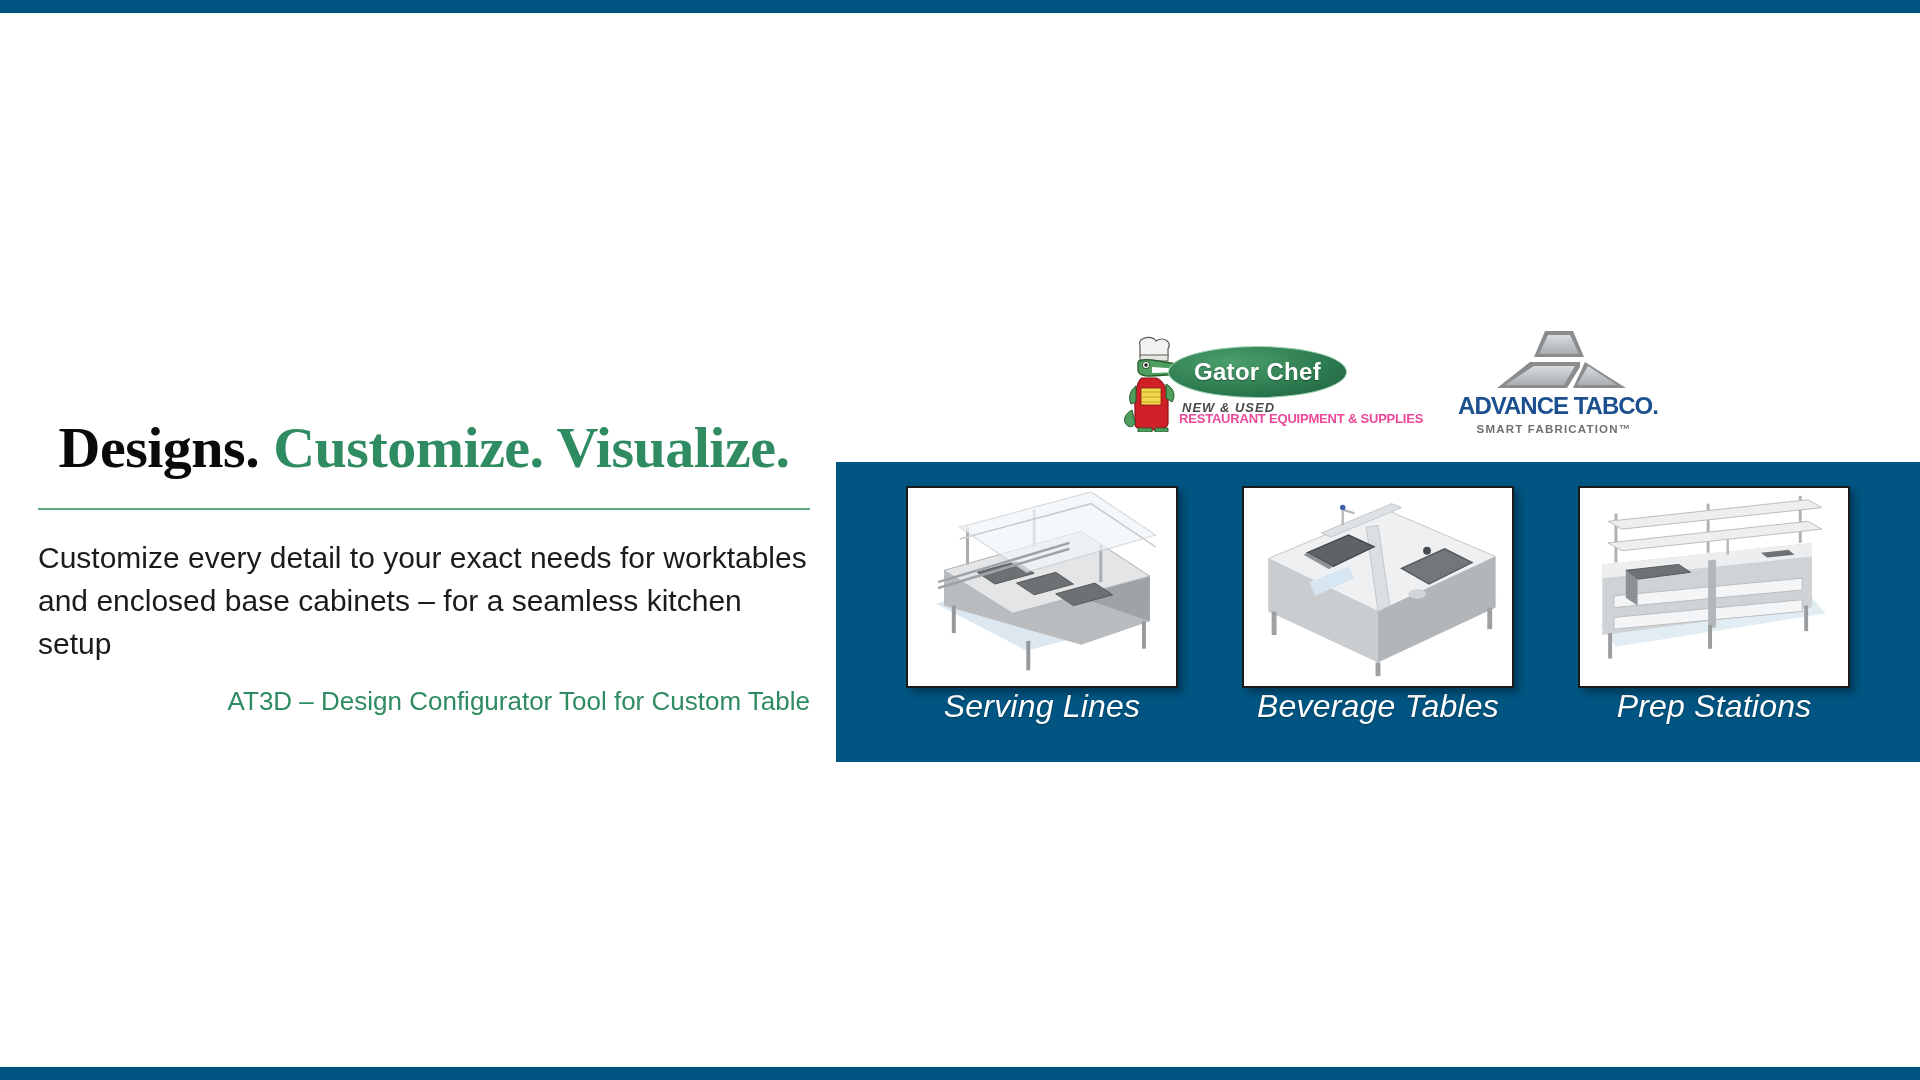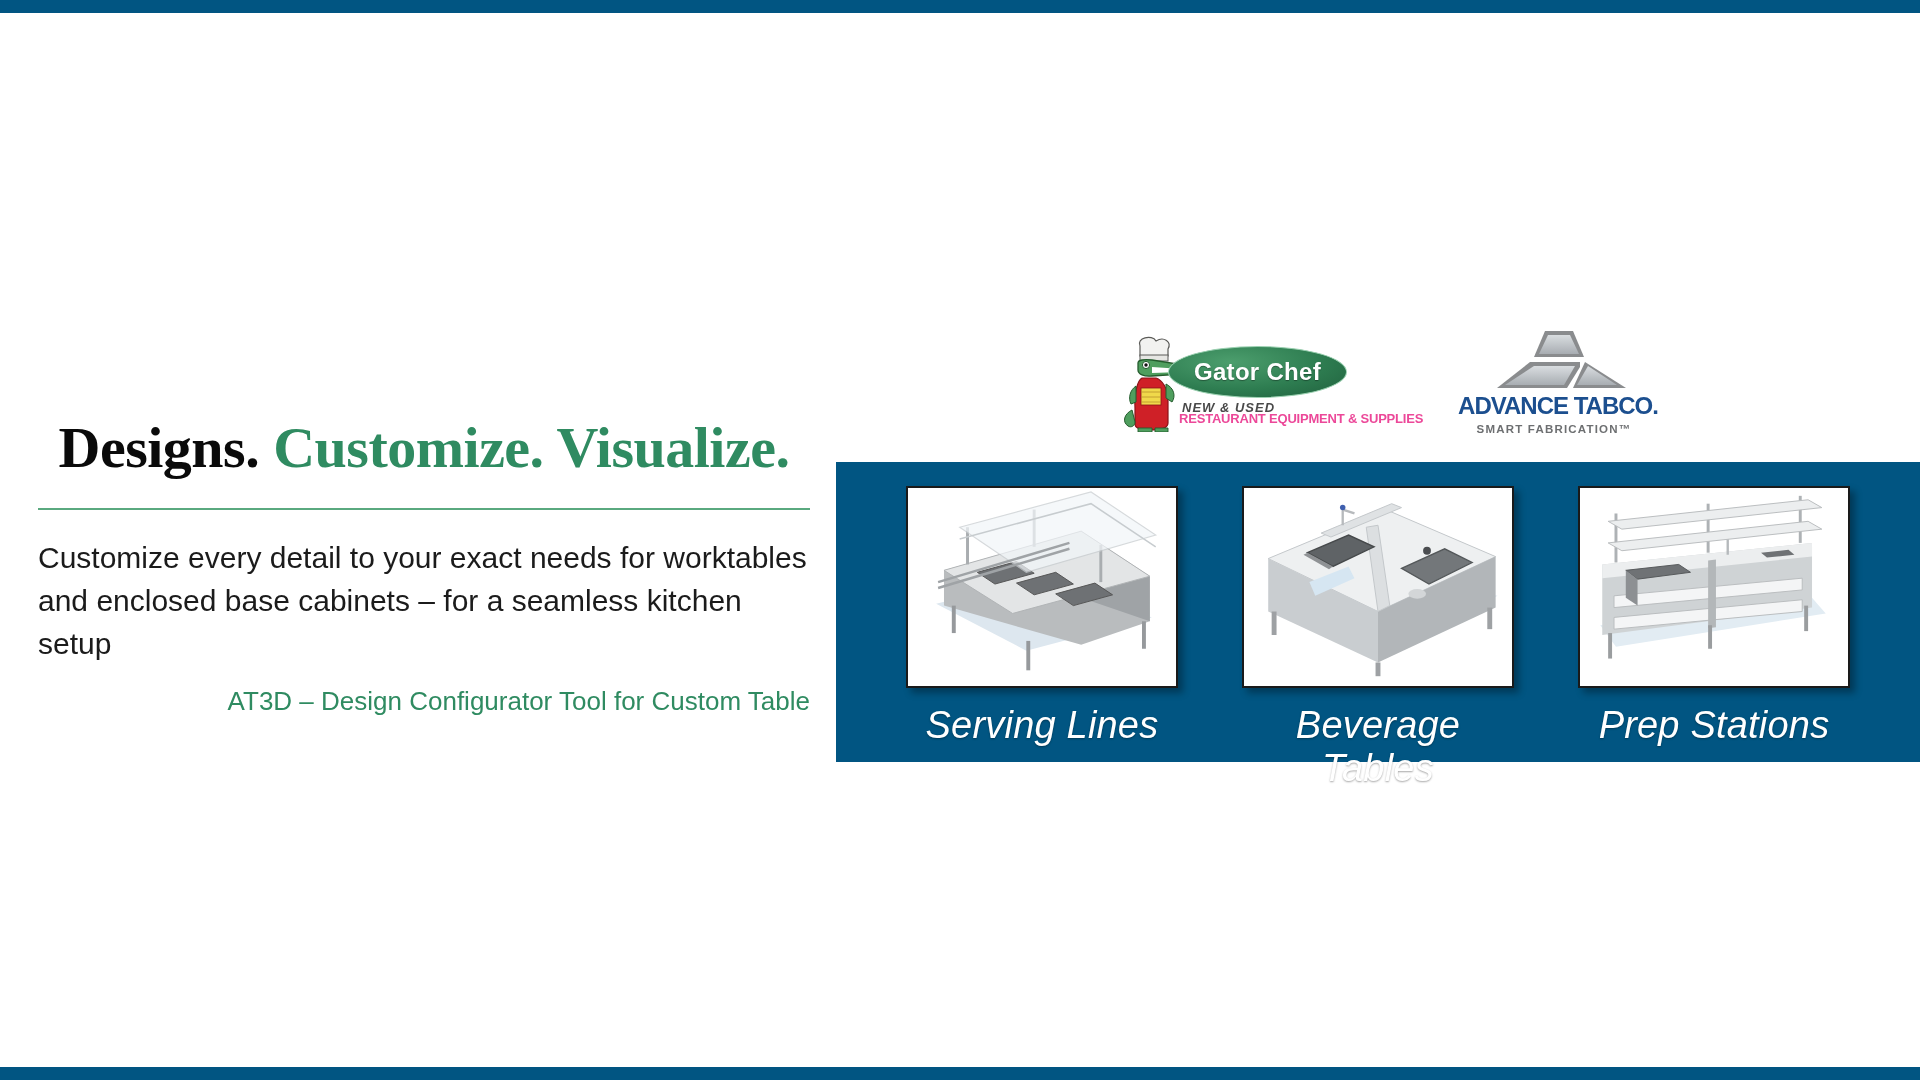--- a/index.html
+++ b/index.html
@@ -148,24 +148,23 @@
   .card-frame {
     width:272px; height:202px;
     background:#ffffff;
     border:2px solid #1a1a1a;
     box-shadow:5px 5px 7px rgba(0,0,0,.33);
     position:relative;
     overflow:hidden;
   }
   .card-frame svg { display:block; width:100%; height:100%; }
   .card-label {
-    margin-top:16px;
     text-align:center;
     color:#ffffff;
-    font-size:38px;
+    font-size:32px;
     font-style:italic;
     font-weight:500;
     letter-spacing:0.2px;
     text-shadow:0 1px 2px rgba(0,0,0,.35);
   }
 </style>
 </head>
 <body>
 
 <div class="rail top"></div>

